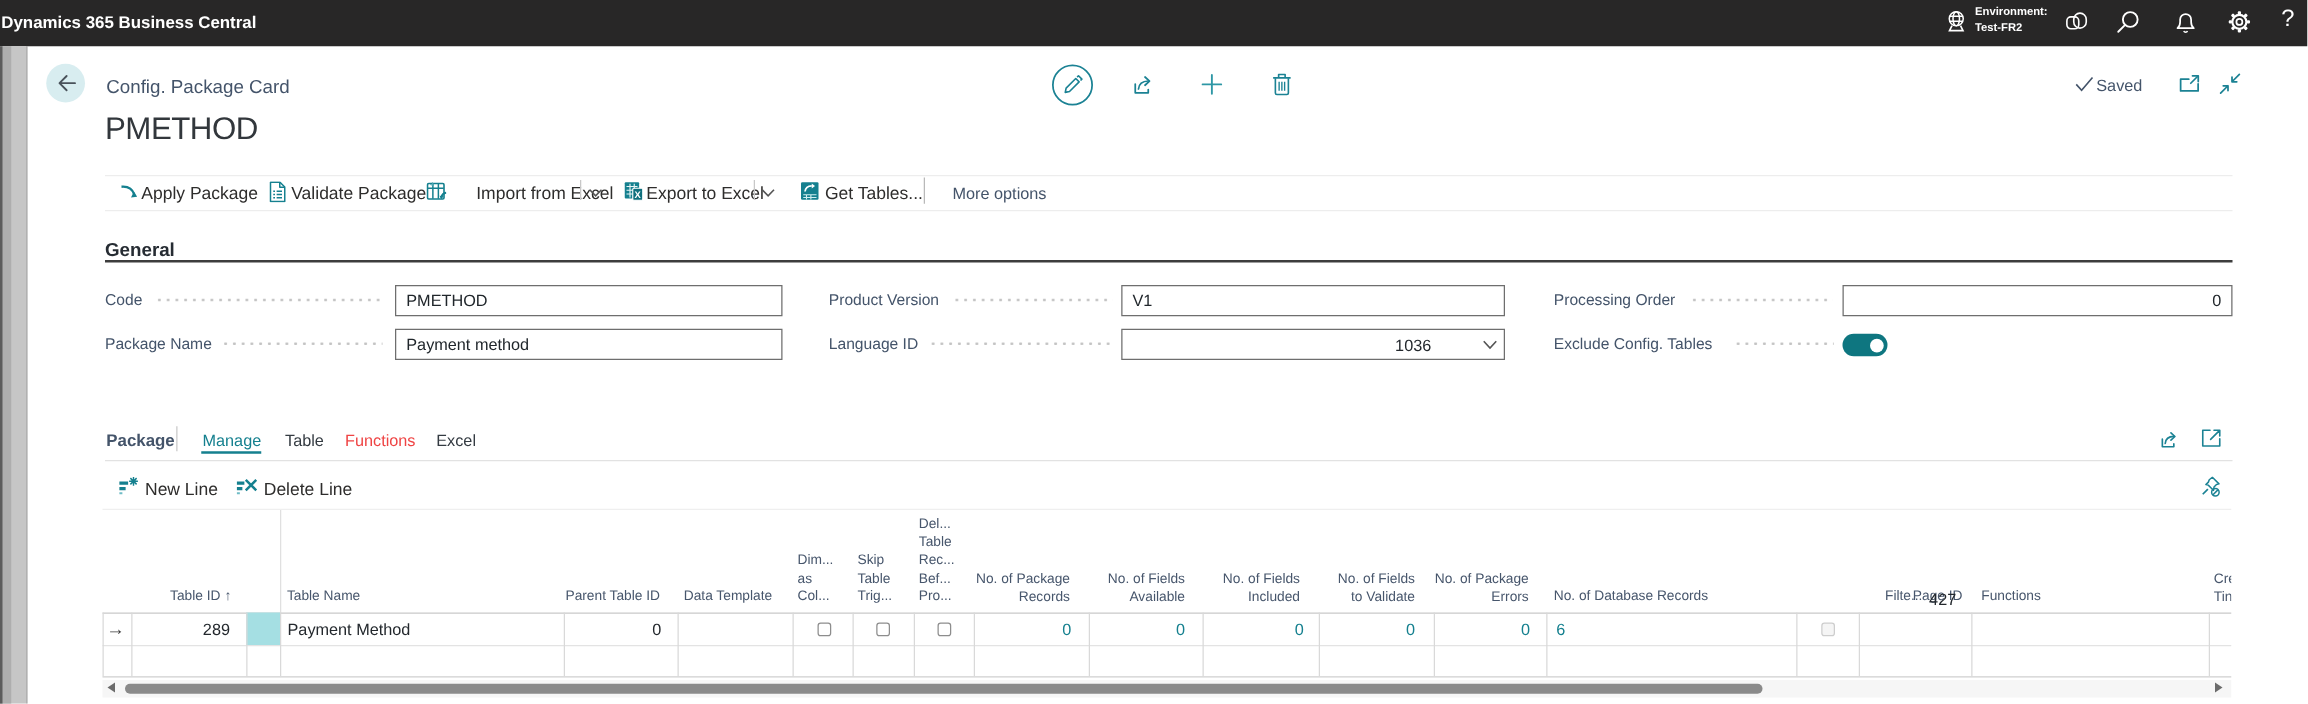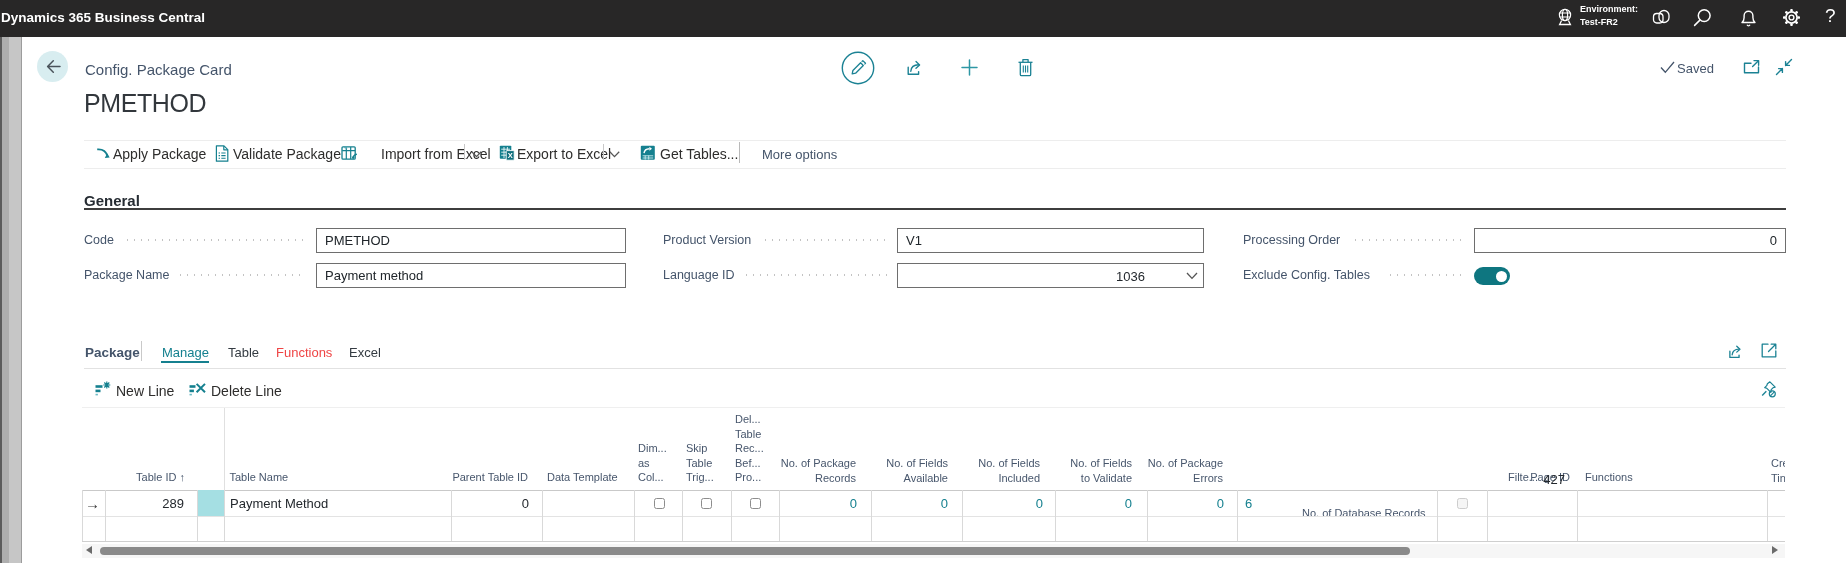--- a/index.html
+++ b/index.html
@@ -283,21 +283,21 @@
   <div class="hdrtxt" style="right:1318px;top:470px;">Parent Table ID</div>
   <div class="hdrtxt" style="left:547px;top:470px;">Data Template</div>
   <div class="hdrtxt" style="left:638px;top:441px;">Dim...<br>as<br>Col...</div>
   <div class="hdrtxt" style="left:686px;top:441px;">Skip<br>Table<br>Trig...</div>
   <div class="hdrtxt" style="left:735px;top:412px;">Del...<br>Table<br>Rec...<br>Bef...<br>Pro...</div>
   <div class="hdrtxt" style="right:990px;top:456px;text-align:right;">No. of Package<br>Records</div>
   <div class="hdrtxt" style="right:898px;top:456px;text-align:right;">No. of Fields<br>Available</div>
   <div class="hdrtxt" style="right:806px;top:456px;text-align:right;">No. of Fields<br>Included</div>
   <div class="hdrtxt" style="right:714px;top:456px;text-align:right;">No. of Fields<br>to Validate</div>
   <div class="hdrtxt" style="right:623px;top:456px;text-align:right;">No. of Package<br>Errors</div>
-  <div class="hdrtxt" style="left:1302px;top:470px;margin-top:36px;">No. of Database Records</div>
+  <div class="hdrtxt" style="left:1243px;top:470px;">No. of Database Records</div>
   <div class="hdrtxt" style="left:1508px;top:470px;">Filte...</div>
   <div class="hdrtxt" style="right:276px;top:470px;">Page ID</div>
   <div class="hdrtxt" style="left:1585px;top:470px;">Functions</div>
   <div class="ab" style="left:1768px;top:456px;width:17px;height:29px;overflow:hidden;">
         <div class="hdrtxt" style="left:3px;top:0;">Cre<br>Tin</div>
       </div>
 
   <div class="hline" style="left:82px;top:489.5px;width:1703px;background:#c9c9c9;"></div>
 
   <div class="ab" style="left:197px;top:490px;width:27px;height:26px;background:#a5dfe3;"></div>

